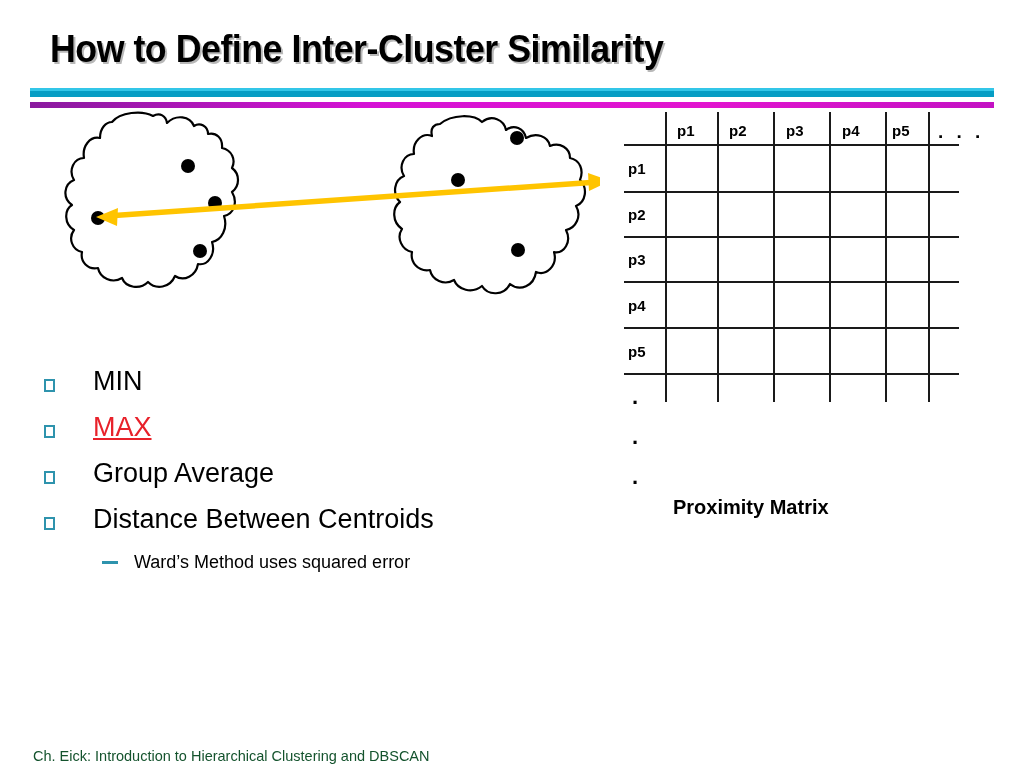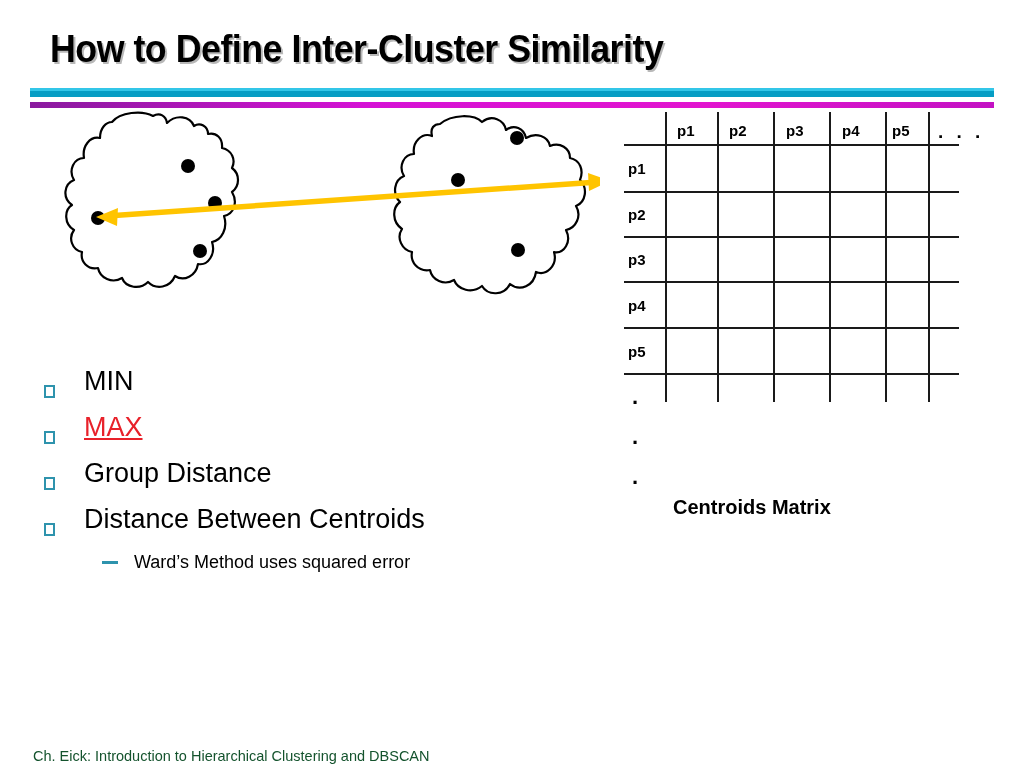--- a/index.html
+++ b/index.html
@@ -62,22 +62,23 @@
   #cluster-graphic svg { display: block; }
 
   
   #bullet-list {
     position: absolute;
     left: 44px; top: 364px;
     width: 640px;
   }
   .bullet-row {
     display: flex;
-    align-items: flex-end;
+    align-items: center;
     margin-bottom: 12px;
+    gap: 9px;
   }
   .bullet-marker {
     width: 40px;
     flex: 0 0 40px;
     display: flex;
     justify-content: flex-start;
     padding-top: 9px;
   }
   .sq {
     display: block;
@@ -228,21 +229,21 @@
     <span class="bullet-marker">
         <i class="sq"></i>
       </span>
     <span class="bullet-text accent">MAX</span>
   </div>
 
   <div class="bullet-row">
     <span class="bullet-marker">
         <i class="sq"></i>
       </span>
-    <span class="bullet-text">Group Distance</span>
+    <span class="bullet-text">Group Average</span>
   </div>
 
   <div class="bullet-row">
     <span class="bullet-marker">
         <i class="sq"></i>
       </span>
     <span class="bullet-text">Distance Between Centroids</span>
   </div>
 
 
@@ -286,15 +287,15 @@
     <text class="mx-label" x="14" y="153">p3</text>
     <text class="mx-label" x="14" y="199">p4</text>
     <text class="mx-label" x="14" y="245">p5</text>
 
     <text class="mx-vdot" x="18" y="292">.</text>
     <text class="mx-vdot" x="18" y="332">.</text>
     <text class="mx-vdot" x="18" y="372">.</text>
   </svg>
 </div>
 
-<div id="matrix-caption">Centroids Matrix</div>
+<div id="matrix-caption">Proximity Matrix</div>
 
 <div id="footer">Ch. Eick: Introduction to Hierarchical Clustering and DBSCAN</div>
 
 </body></html>

